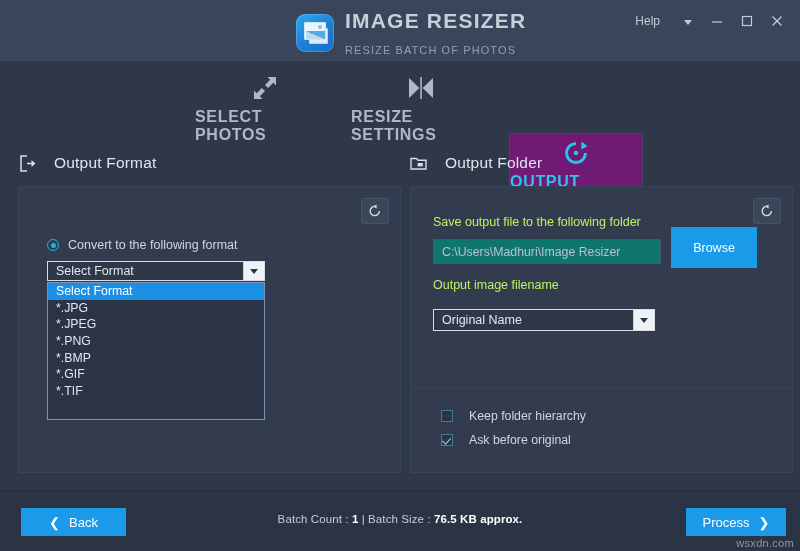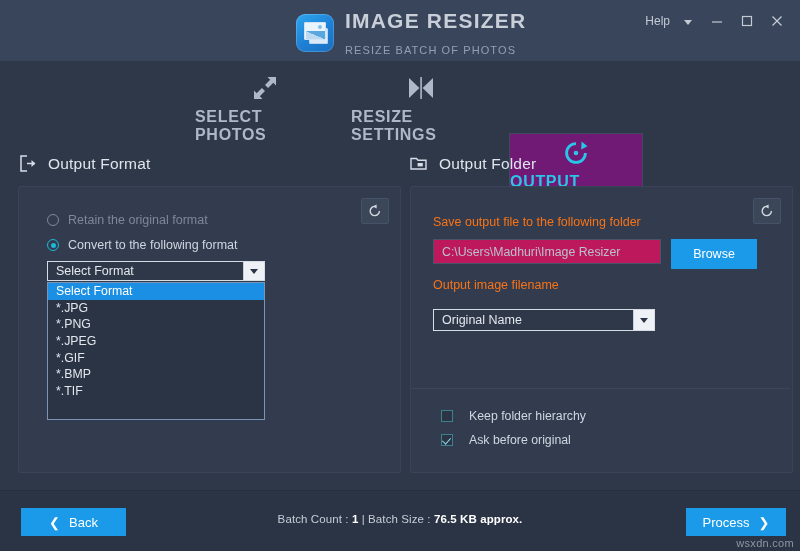--- a/index.html
+++ b/index.html
@@ -50,21 +50,21 @@
   .brand-text{display:flex;flex-direction:column;line-height:1;}
   .brand-title{
     font-size:21px;font-weight:bold;letter-spacing:1.2px;color:#c8cfd9;
   }
   .brand-sub{
     font-size:11px;letter-spacing:1.1px;color:#93a0b2;margin-top:14px;
   }
 
   .winctl{position:absolute;right:8px;top:8px;display:flex;align-items:center;gap:0;}
   .winctl .help{
-    display:flex;align-items:center;gap:14px;
+    display:flex;align-items:center;gap:24px;
     font-size:12px;color:#c3cad4;padding:4px 10px;cursor:default;
   }
   .chev-d{
     width:0;height:0;border-left:4px solid transparent;border-right:4px solid transparent;
     border-top:5px solid #c3cad4;display:inline-block;margin-top:2px;
   }
   .wbtn{
     width:30px;height:26px;display:flex;align-items:center;justify-content:center;
     color:#c3cad4;font-size:13px;cursor:default;
   }
@@ -89,21 +89,21 @@
   }
   #tab-output{
     left:509px;top:72px;width:134px;height:72px;box-sizing:border-box;
   }
   #tab-output .tlabel{color:#29c6e8;}
   .tab-underline{
     position:absolute;left:509px;top:141px;width:134px;height:3px;background:#29c6e8;
   }
 
   
-  .sec-head{position:absolute;display:flex;align-items:center;gap:11px;}
+  .sec-head{position:absolute;display:flex;gap:17px;}
   .sec-head .shicon{width:19px;height:19px;display:flex;align-items:center;justify-content:center;}
   .sec-head .shtitle{font-size:15.5px;color:#dfe5ed;letter-spacing:.2px;}
 
   
   .panel{
     position:absolute;background:#323c4e;border:1px solid #3a4458;border-radius:2px;
   }
   .panel-left{left:18px;top:186px;width:381px;height:285px;}
   .panel-right{left:410px;top:186px;width:381px;height:285px;}
 
@@ -153,30 +153,30 @@
   }
   .dropitem{
     height:16.6px;display:flex;align-items:center;padding-left:8px;
     font-size:12.3px;color:#e2e7ee;cursor:default;white-space:nowrap;
   }
   .dropitem.sel{background:#1a8fe3;color:#ffffff;}
 
   
   .textfield{
     position:absolute;box-sizing:border-box;
-    background:#be185d;border:1px solid #49536a;
+    background:#0f766e;border:1px solid #49536a;
     display:flex;align-items:center;padding-left:8px;
     font-size:12.3px;color:#b9c1cd;
   }
   .btn-blue{
     position:absolute;box-sizing:border-box;background:#1a9ae8;
     display:flex;align-items:center;justify-content:center;
     font-size:12.5px;color:#ffffff;cursor:default;
   }
-  .field-label{position:absolute;font-size:12.5px;color:#f97316;}
+  .field-label{position:absolute;font-size:12.5px;color:#bef264;}
 
   .divider{position:absolute;height:1px;background:#3d4659;}
 
   
   .cb-row{position:absolute;display:flex;align-items:center;gap:16px;cursor:default;}
   .cbox{
     width:12px;height:12px;box-sizing:border-box;
     border:1px solid #3f7f92;background:#2b3444;position:relative;flex:0 0 auto;
   }
   .cbox.on:after{
@@ -298,44 +298,40 @@
 
   <div class="panel panel-left">
 
     <div class="reset-btn" style="right:11px;top:11px;">
       <svg width="14" height="14" viewBox="0 0 14 14">
         <path d="M11.4 7 A4.6 4.6 0 1 1 7 2.4 L7 2.4" fill="none" stroke="#d3d9e2" stroke-width="1.4"></path>
         <path d="M8.6 0.6 L8.6 4.4 L4.9 2.5 Z" fill="#d3d9e2"></path>
       </svg>
     </div>
 
-    <div class="radio-row" style="left:28px;top:26px;">
-      <span class="radio"></span>
-      <span class="radio-label dim">Retain the original format</span>
-    </div>
 
     <div class="radio-row" style="left:28px;top:51px;">
       <span class="radio on"></span>
       <span class="radio-label">Convert to the following format</span>
     </div>
 
     <div class="combo" style="left:28px;top:74px;width:218px;height:20px;">
       <span class="ctext">Select Format</span>
       <span class="cbtn">
           <i></i>
         </span>
     </div>
 
     <div class="droplist" style="left:28px;top:95px;width:218px;height:138px;">
       <div class="dropitem sel">Select Format</div>
       <div class="dropitem">*.JPG</div>
+      <div class="dropitem">*.JPEG</div>
       <div class="dropitem">*.PNG</div>
-      <div class="dropitem">*.JPEG</div>
+      <div class="dropitem">*.BMP</div>
       <div class="dropitem">*.GIF</div>
-      <div class="dropitem">*.BMP</div>
       <div class="dropitem">*.TIF</div>
     </div>
   </div>
 
   <div class="sec-head" style="left:409px;top:154px;">
     <div class="shicon">
       <svg width="19" height="19" viewBox="0 0 19 19">
         <path d="M2 4.5 L7.5 4.5 L9 6.3 L17 6.3 L17 15 L2 15 Z" fill="none" stroke="#d7dde6" stroke-width="1.4"></path>
         <rect x="8.6" y="9" width="5.2" height="3.4" fill="#d7dde6"></rect>
       </svg>
@@ -351,21 +347,21 @@
         <path d="M8.6 0.6 L8.6 4.4 L4.9 2.5 Z" fill="#d3d9e2"></path>
       </svg>
     </div>
 
     <div class="field-label" style="left:22px;top:28px;">Save output file to the following folder</div>
 
     <div class="textfield" style="left:22px;top:52px;width:228px;height:25px;">
       <span>C:\Users\Madhuri\Image Resizer</span>
     </div>
 
-    <div class="btn-blue" style="left:260px;top:52px;width:86px;height:30px;">
+    <div class="btn-blue" style="left:260px;top:40px;width:86px;height:41px;">
       <span>Browse</span>
     </div>
 
     <div class="field-label" style="left:22px;top:91px;">Output image filename</div>
 
     <div class="combo" style="left:22px;top:122px;width:222px;height:22px;">
       <span class="ctext">Original Name</span>
       <span class="cbtn">
           <i></i>
         </span>

